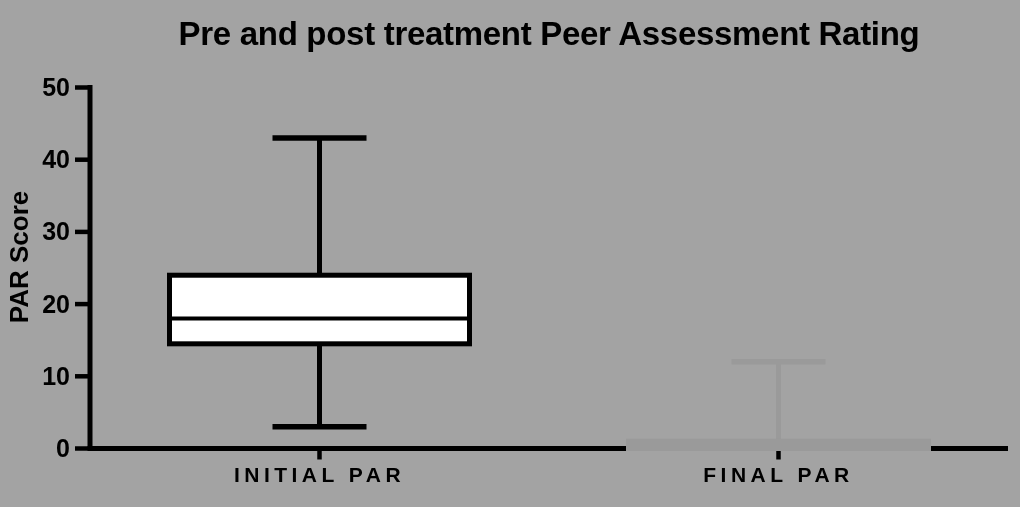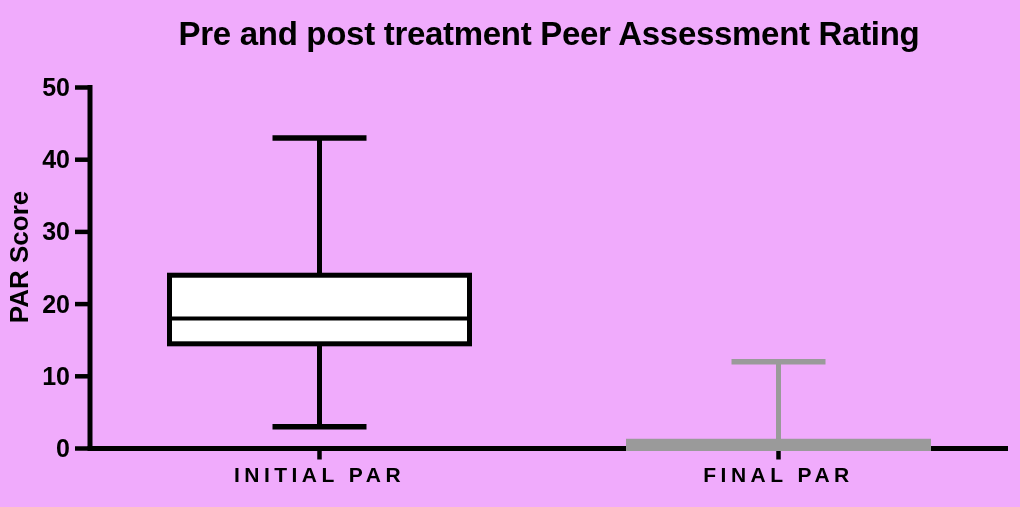--- a/index.html
+++ b/index.html
@@ -1,19 +1,19 @@
 <!DOCTYPE html>
 <html><head>
 <meta charset="utf-8">
 <style>
   html,body{margin:0;padding:0;background:#ffffff;}
   .figure{
     position:relative;
     width:1020px;height:507px;
-    background:#f0abfc;
+    background:#a3a3a3;
     font-family:"Liberation Sans", sans-serif;
     overflow:hidden;
   }
   svg text{font-family:"Liberation Sans", sans-serif;}
   .title-text{font-size:33px;font-weight:bold;letter-spacing:-0.3px;fill:#000000;}
   .axis-title{font-size:26px;font-weight:bold;fill:#000000;}
   .tick-label{font-size:25px;font-weight:bold;fill:#000000;}
   .cat-label{font-size:21px;font-weight:bold;letter-spacing:4.5px;fill:#000000;}
 </style>
 </head>

